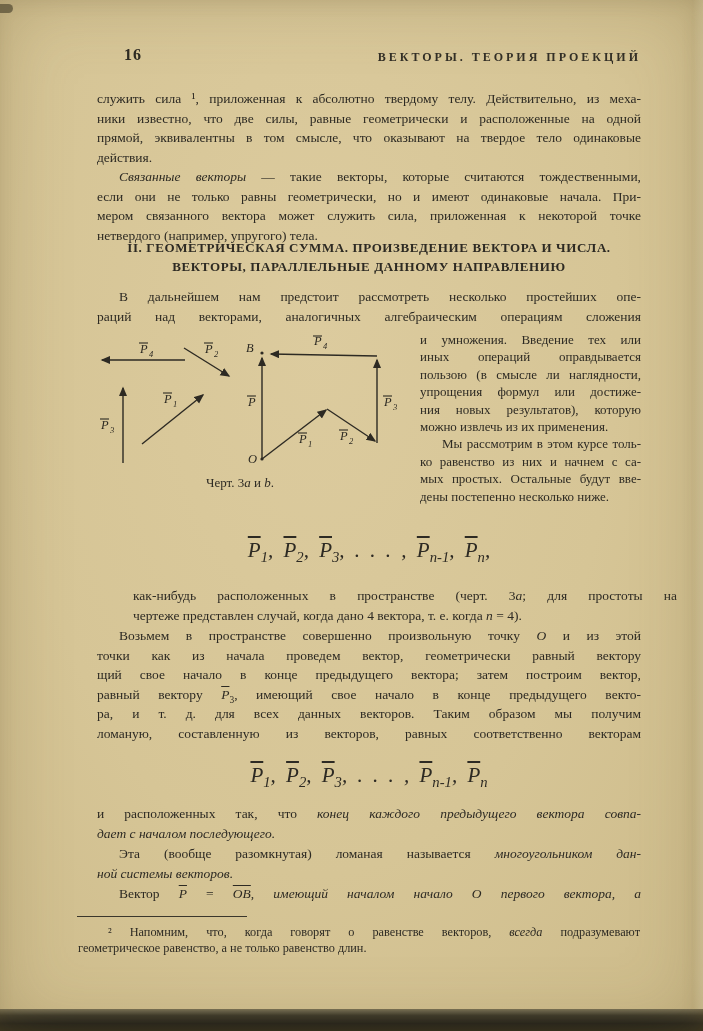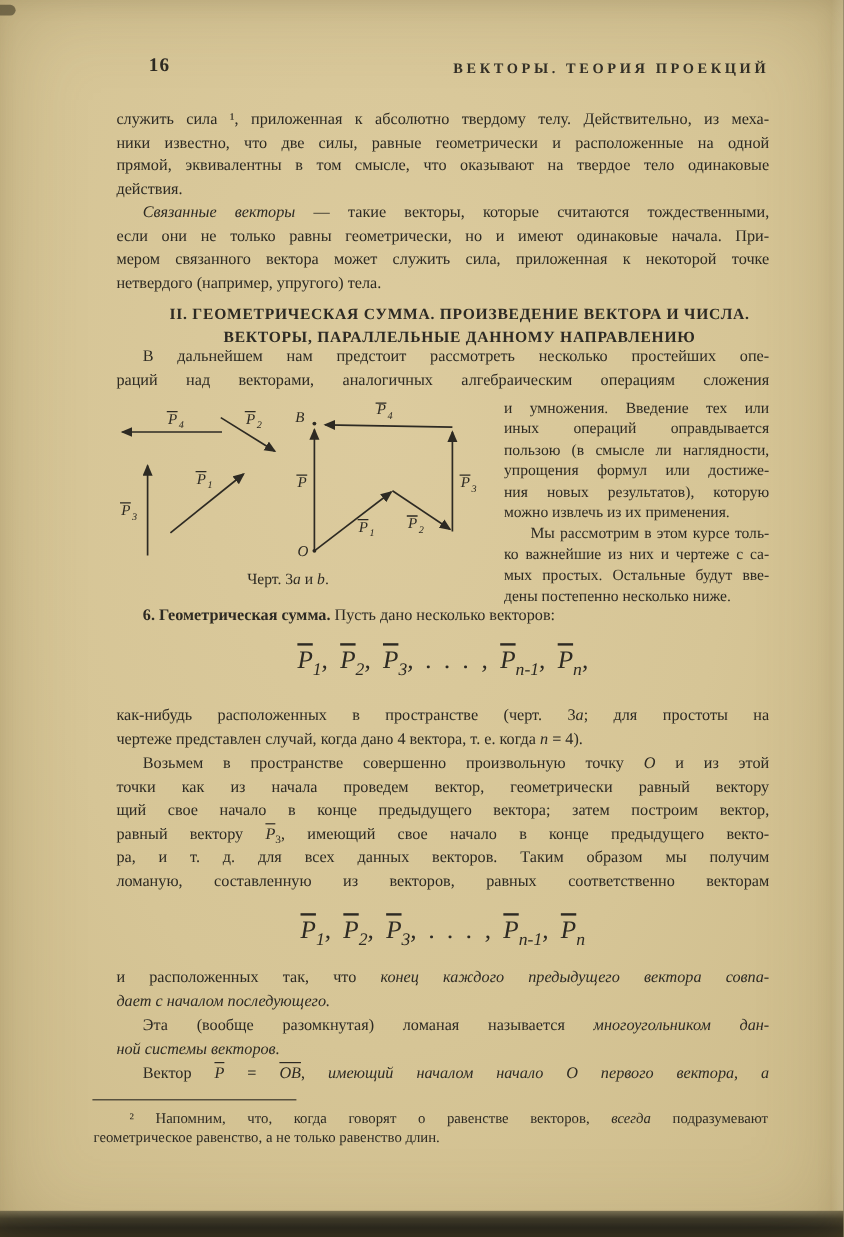--- a/index.html
+++ b/index.html
@@ -17,29 +17,29 @@
   .runhead{position:absolute;top:50px;left:98px;width:543px;text-align:right;
     font-size:12px;font-weight:bold;letter-spacing:3px;color:#332f27;}
   .tb{position:absolute;left:97px;width:544px;font-size:13.5px;line-height:19.5px;}
   .ln{text-align:justify;text-align-last:justify;}
   .ln.end{text-align-last:auto;}
   .ln.ind{text-indent:22px;}
   .it{font-style:italic;}
   .bd{font-weight:bold;}
   .ov{text-decoration:overline;text-decoration-thickness:.08em;}
   sub{font-size:70%;line-height:0;}
-  .sechead{position:absolute;top:238px;left:97px;width:544px;margin:14px;
+  .sechead{position:absolute;top:238px;left:97px;width:544px;margin:0;
     font-size:13px;font-weight:bold;text-align:center;line-height:19px;letter-spacing:.6px;}
   #b-para1{top:89px;}
   #b-para2{top:167px;}
   #b-intro{top:287px;}
   #b-colright{top:331px;left:420px;width:221px;font-size:13px;line-height:17.4px;}
   #b-sum{top:503px;}
   #b-f1{top:541px;}
-  #b-arranged{top:586px;}
+  #b-arranged{top:586px;margin-left:36px;}
   #b-construct{top:626px;}
   #b-f2{top:766px;}
   #b-polyline{top:804px;}
   #b-polygon{top:844px;}
   #b-vector{top:884px;}
   .formula .ln{text-align:center;text-align-last:center;font-style:italic;font-size:21px;word-spacing:5px;}
   #b-caption{top:473px;left:150px;width:180px;font-size:13px;}
   #b-caption .ln{text-align:center;text-align-last:center;font-family:Liberation Serif, serif;}
   #b-footnotes{top:924px;left:78px;width:562px;font-size:12.3px;line-height:16.4px;}
   #b-footnotes .ln.ind{text-indent:30px;}
@@ -154,28 +154,25 @@
     </div>
 
   <div class="tb" id="b-colright">
       <div class="ln"><span>и умножения. Введение тех или</span></div>
       <div class="ln"><span>иных операций оправдывается</span></div>
       <div class="ln"><span>пользою (в смысле ли наглядности,</span></div>
       <div class="ln"><span>упрощения формул или достиже-</span></div>
       <div class="ln"><span>ния новых результатов), которую</span></div>
       <div class="ln end"><span>можно извлечь из их применения.</span></div>
       <div class="ln ind"><span>Мы рассмотрим в этом курсе толь-</span></div>
-      <div class="ln"><span>ко важнейшие из них и чертеже с са-</span></div>
+      <div class="ln"><span>ко равенство из них и начнем с са-</span></div>
       <div class="ln"><span>мых простых. Остальные будут вве-</span></div>
       <div class="ln end"><span>дены постепенно несколько ниже.</span></div>
     </div>
 
-  <div class="tb" id="b-sum">
-      <div class="ln end ind"><span class="bd">6. Геометрическая сумма.</span><span> Пусть дано несколько векторов:</span></div>
-    </div>
   <div class="tb formula" id="b-f1">
       <div class="ln end"><span class="ov">P</span><sub>1</sub><span>, </span><span class="ov">P</span><sub>2</sub><span>, </span><span class="ov">P</span><sub>3</sub><span>, . . . , </span><span class="ov">P</span><sub>n-1</sub><span>, </span><span class="ov">P</span><sub>n</sub><span>,</span></div>
     </div>
   <div class="tb" id="b-arranged">
       <div class="ln"><span>как-нибудь расположенных в пространстве (черт. 3</span><span class="it">a</span><span>; для простоты на</span></div>
       <div class="ln end"><span>чертеже представлен случай, когда дано 4 вектора, т. е. когда </span><span class="it">n</span><span> = 4).</span></div>
     </div>
   <div class="tb" id="b-construct">
       <div class="ln ind"><span>Возьмем в пространстве совершенно произвольную точку </span><span class="it">O</span><span> и из этой</span></div>
       <div class="ln"><span>точки как из начала проведем вектор, геометрически равный вектору</span></div>

